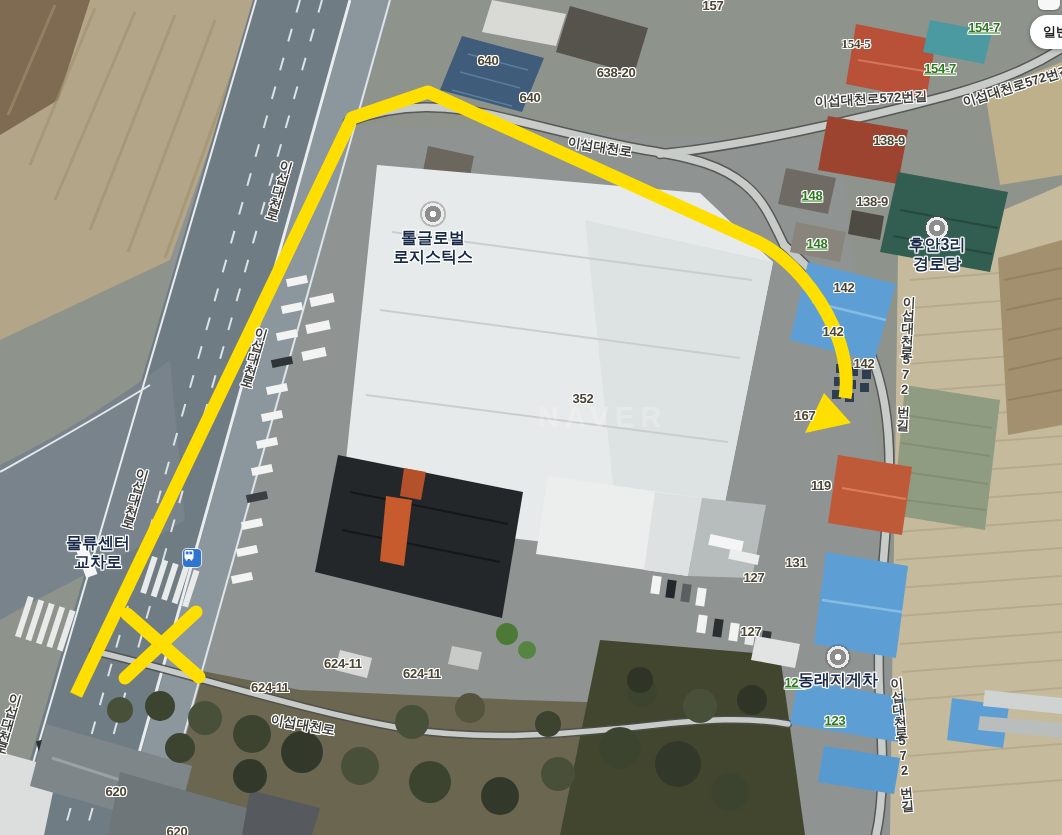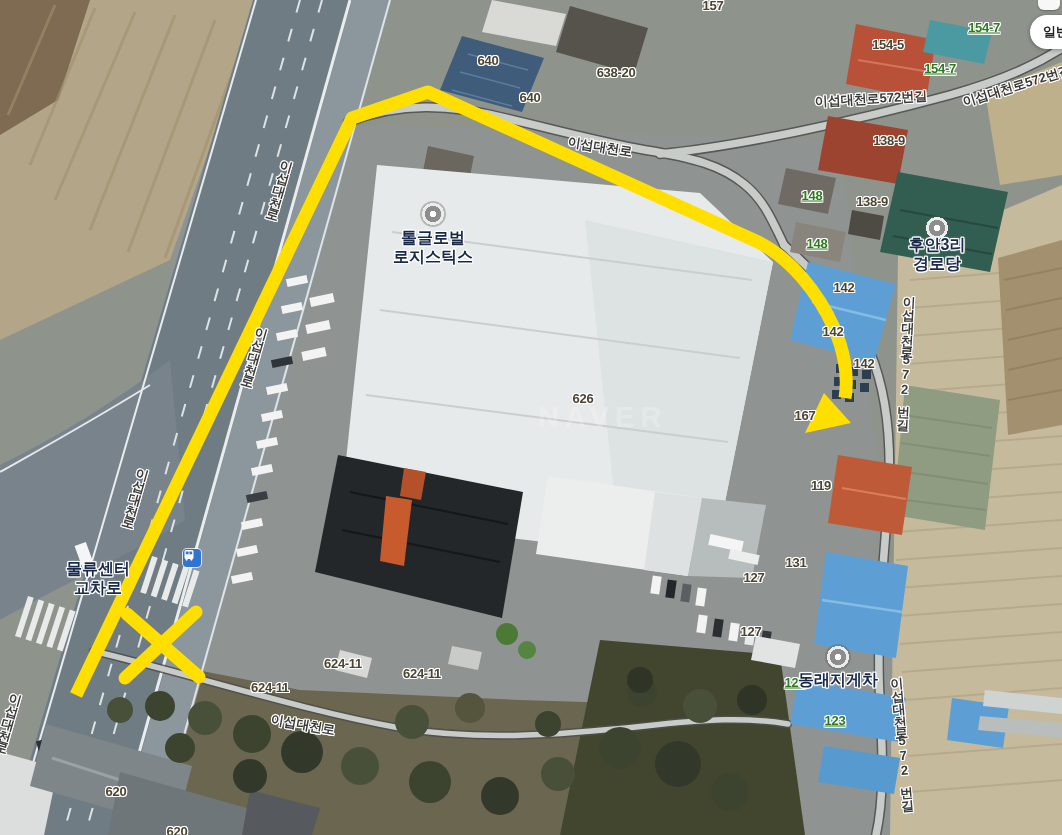--- a/index.html
+++ b/index.html
@@ -298,32 +298,32 @@
   </g>
 </svg>
 
 <div class="naver-wm">NAVER</div>
 
 <div id="labels-layer">
       <div class="lbl parcel dark" style="left: 713px; top: 5px; transform: translate(-50%, -50%);">157</div>
       <div class="lbl parcel dark" style="left: 488px; top: 60px; transform: translate(-50%, -50%);">640</div>
       <div class="lbl parcel dark" style="left: 616px; top: 72px; transform: translate(-50%, -50%);">638-20</div>
       <div class="lbl parcel dark" style="left: 530px; top: 97px; transform: translate(-50%, -50%);">640</div>
-      <div class="lbl parcel dark" style="left: 888px; top: 44px; transform: translate(-50%, -50%);">154-5</div>
+      <div class="lbl parcel dark" style="left: 856px; top: 44px; transform: translate(-50%, -50%); font-family: Liberation Serif, serif;">154-5</div>
       <div class="lbl parcel green" style="left: 940px; top: 68px; transform: translate(-50%, -50%);">154-7</div>
       <div class="lbl parcel green" style="left: 984px; top: 27px; transform: translate(-50%, -50%);">154-7</div>
       <div class="lbl parcel dark" style="left: 889px; top: 140px; transform: translate(-50%, -50%);">138-9</div>
       <div class="lbl parcel dark" style="left: 872px; top: 201px; transform: translate(-50%, -50%);">138-9</div>
       <div class="lbl parcel green" style="left: 812px; top: 195px; transform: translate(-50%, -50%);">148</div>
       <div class="lbl parcel green" style="left: 817px; top: 243px; transform: translate(-50%, -50%);">148</div>
       <div class="lbl parcel dark" style="left: 844px; top: 287px; transform: translate(-50%, -50%);">142</div>
       <div class="lbl parcel dark" style="left: 833px; top: 331px; transform: translate(-50%, -50%);">142</div>
       <div class="lbl parcel dark" style="left: 864px; top: 363px; transform: translate(-50%, -50%);">142</div>
       <div class="lbl parcel dark" style="left: 805px; top: 415px; transform: translate(-50%, -50%);">167</div>
-      <div class="lbl parcel dark" style="left: 583px; top: 398px; transform: translate(-50%, -50%);">626</div>
+      <div class="lbl parcel dark" style="left: 583px; top: 398px; transform: translate(-50%, -50%);">352</div>
       <div class="lbl parcel dark" style="left: 821px; top: 485px; transform: translate(-50%, -50%);">119</div>
       <div class="lbl parcel dark" style="left: 796px; top: 562px; transform: translate(-50%, -50%);">131</div>
       <div class="lbl parcel dark" style="left: 754px; top: 577px; transform: translate(-50%, -50%);">127</div>
       <div class="lbl parcel dark" style="left: 751px; top: 631px; transform: translate(-50%, -50%);">127</div>
       <div class="lbl parcel green" style="left: 795px; top: 682px; transform: translate(-50%, -50%);">123</div>
       <div class="lbl parcel green" style="left: 835px; top: 720px; transform: translate(-50%, -50%);">123</div>
       <div class="lbl parcel dark" style="left: 343px; top: 663px; transform: translate(-50%, -50%);">624-11</div>
       <div class="lbl parcel dark" style="left: 422px; top: 673px; transform: translate(-50%, -50%);">624-11</div>
       <div class="lbl parcel dark" style="left: 270px; top: 687px; transform: translate(-50%, -50%);">624-11</div>
       <div class="lbl parcel dark" style="left: 116px; top: 791px; transform: translate(-50%, -50%);">620</div>
@@ -339,21 +339,21 @@
       <div class="lbl road vert" style="left: 10px; top: 716px; transform: translate(-50%, -50%) rotate(16deg);">이섭대천로</div>
       <div class="lbl road" style="left: 303px; top: 725px; transform: translate(-50%, -50%) rotate(10deg);">이섭대천로</div>
       <div class="poi-marker" style="left: 433px; top: 214px;"></div>
       <div class="lbl poi-label" style="left: 433px; top: 247px; transform: translate(-50%, -50%);">톨글로벌
 로지스틱스</div>
       <div class="poi-marker" style="left: 937px; top: 228px;"></div>
       <div class="lbl poi-label" style="left: 937px; top: 254px; transform: translate(-50%, -50%);">후안3리
 경로당</div>
       <div class="poi-marker" style="left: 838px; top: 657px;"></div>
       <div class="lbl poi-label" style="left: 838px; top: 679px; transform: translate(-50%, -50%);">동래지게차</div>
-      <div class="lbl poi-label" style="left: 98px; top: 578px; transform: translate(-50%, -50%);">물류센터
+      <div class="lbl poi-label" style="left: 98px; top: 552px; transform: translate(-50%, -50%);">물류센터
 교차로</div>
     </div>
 
 <div class="bus-stop" id="bus-stop" style="left: 192px; top: 558px;">
   <svg width="12" height="12" viewBox="0 0 12 12">
     <rect x="1.5" y="1" width="9" height="9" rx="1.5" fill="#fff"></rect>
     <rect x="2.8" y="2.5" width="2.8" height="2.8" fill="#2f74d0"></rect>
     <rect x="6.4" y="2.5" width="2.8" height="2.8" fill="#2f74d0"></rect>
     <circle cx="3.6" cy="10.6" r="1.1" fill="#fff"></circle>
     <circle cx="8.4" cy="10.6" r="1.1" fill="#fff"></circle>

